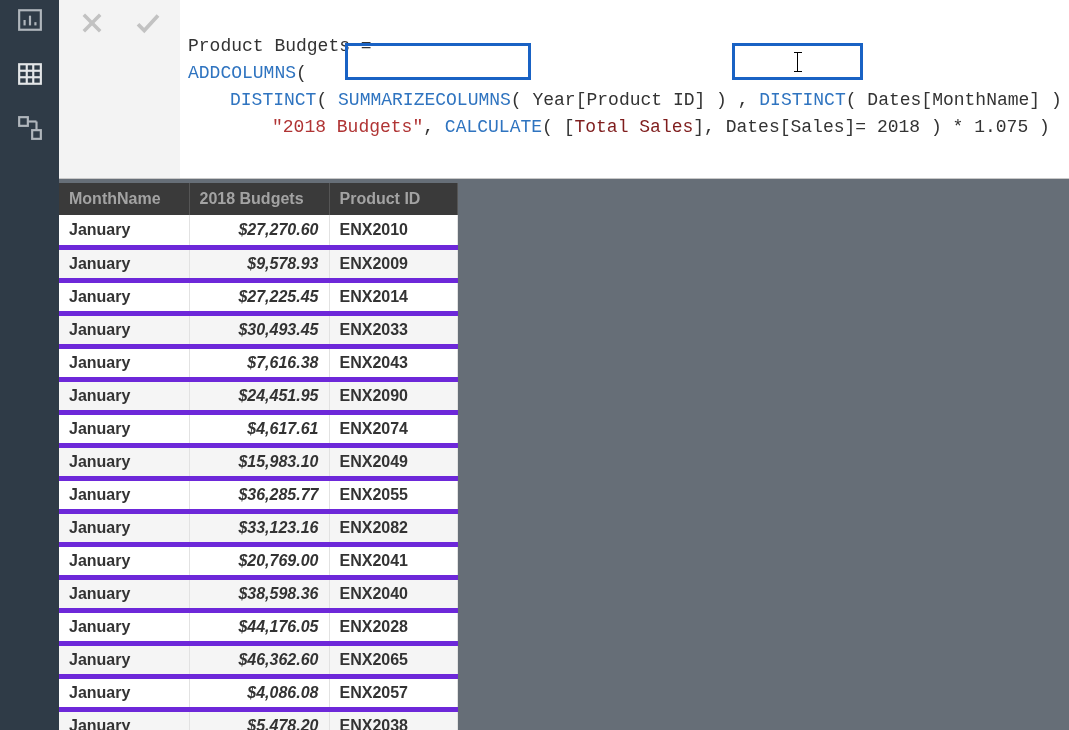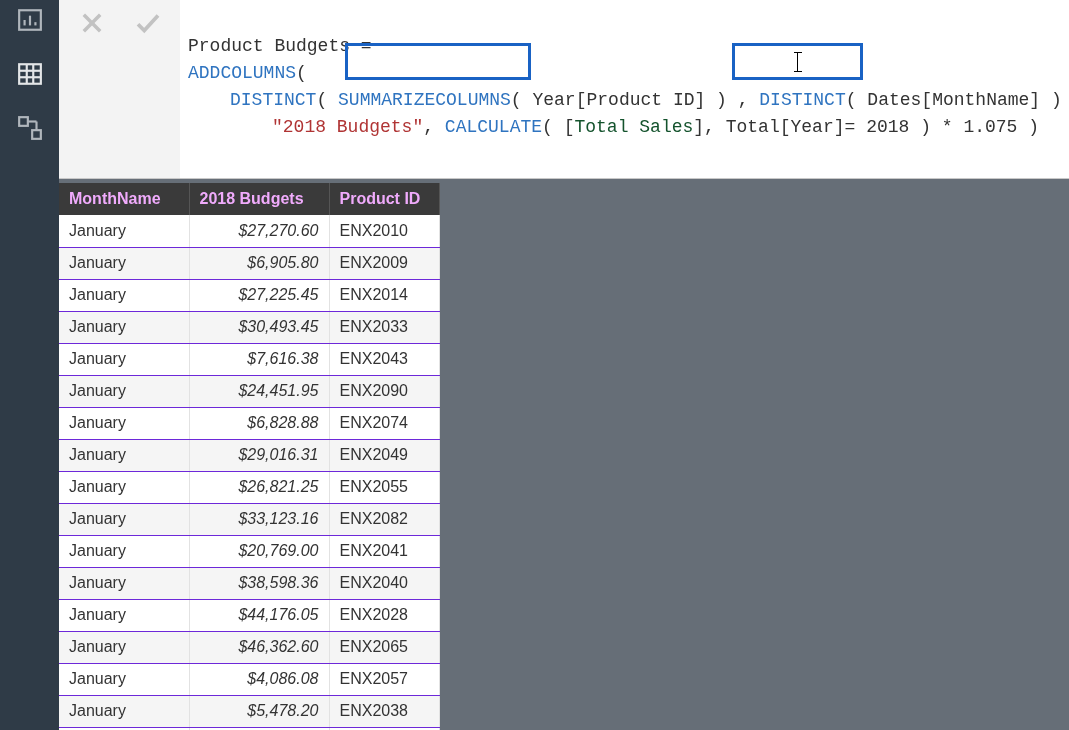--- a/index.html
+++ b/index.html
@@ -29,21 +29,21 @@
   }
   .fc-btn { width:44px; height:38px; display:flex; align-items:center; justify-content:center; cursor:pointer; }
   .formula-editor {
     flex:1 1 auto; padding:6px 10px 10px 8px;
     font-family:Consolas,"Courier New",monospace;
     font-size:18px; line-height:27px; color:#333333;
     position:relative; white-space:pre; overflow:hidden;
   }
   .kw   { color:#2f74c0;margin-top:24px; }  
   .str  { color:#b03434; }  
-  .col  { color:#14532d; }  
+  .col  { color:#7f1d1d; }  
   .indent1 { padding-left:42px; display:inline-block; }
   .indent2 { padding-left:84px; display:inline-block; }
 
   .hl-box {
     position:absolute; border:3px solid #1962c4; pointer-events:none;
   }
   .text-cursor {
     position:absolute; width:0; height:20px;
     border-left:1px solid #000; pointer-events:none;
   }
@@ -55,32 +55,32 @@
   
   .canvas { flex:1 1 auto; background:#666e77; position:relative; overflow:hidden; }
 
   
   .data-table {
     position:absolute; left:0; top:4px;
     border-collapse:collapse; font-size:16px;
     background:#ffffff;
   }
   .data-table th {
-    background:#3a3a3a; color:#f0abfc; font-weight:600;
+    background:#3a3a3a; color:#a3a3a3; font-weight:600;
     padding:2px 10px; text-align:left; border-right:1px solid #555;
     height:32px;
   }
   .data-table td {
-    padding:5px 10px; border-bottom:1px solid #6d28d9; border-right:1px solid #e2e2e2;
-    height:32px; background:#ffffff; color:#333;
+    padding:5px 10px; border-bottom:5px solid #6d28d9; border-right:1px solid #e2e2e2;
+    height:32px; background:#ffffff; color:#333;font-weight:bold;
   }
   .data-table tr:nth-child(even) td { background:#f5f5f5; }
   .col-month  { width:130px; }
   .col-budget { width:140px; text-align:right; font-style:italic;margin-left:48px;}
-  .col-prod   { width:110px; }
+  .col-prod   { width:128px; }
   .data-table th.col-budget { text-align:left; font-style:normal; }
 </style>
 </head>
 <body>
 
 <div class="root">
 
   <div class="navbar">
     <div class="nav-icon">
       <svg viewBox="0 0 24 24">
@@ -122,42 +122,42 @@
         <div class="fc-btn">
           <svg width="30" height="30" viewBox="0 0 24 24" stroke="#c2c2c2" stroke-width="3" fill="none">
               <polyline points="4 13 9 18 20 6"></polyline>
             </svg>
         </div>
       </div>
       <div class="formula-editor">
 <span>Product Budgets =</span>
 <span class="kw">ADDCOLUMNS</span>(
 <span class="indent1"><span class="kw">DISTINCT</span>( <span class="kw">SUMMARIZECOLUMNS</span>( <span>Year[Product ID]</span> ) , <span class="kw">DISTINCT</span>( <span>Dates[MonthName]</span> ) ),</span>
-<span class="indent2"><span class="str">"2018 Budgets"</span>, <span class="kw">CALCULATE</span>( [<span class="col">Total Sales</span>], <span>Total[Year]</span>= <span>2018</span> ) * <span>1.075</span> )</span>
+<span class="indent2"><span class="str">"2018 Budgets"</span>, <span class="kw">CALCULATE</span>( [<span class="col">Total Sales</span>], <span>Dates[Sales]</span>= <span>2018</span> ) * <span>1.075</span> )</span>
       </div>
     </div>
 
     <div class="canvas">
       <table class="data-table">
         <thead>
           <tr>
             <th class="col-month">MonthName</th>
             <th class="col-budget">2018 Budgets</th>
             <th class="col-prod">Product ID</th>
           </tr>
         </thead>
         <tbody id="tbody">
             <tr>
               <td class="col-month">January</td>
               <td class="col-budget">$27,270.60</td>
               <td class="col-prod">ENX2010</td>
             </tr>
             <tr>
               <td class="col-month">January</td>
-              <td class="col-budget">$6,905.80</td>
+              <td class="col-budget">$9,578.93</td>
               <td class="col-prod">ENX2009</td>
             </tr>
             <tr>
               <td class="col-month">January</td>
               <td class="col-budget">$27,225.45</td>
               <td class="col-prod">ENX2014</td>
             </tr>
             <tr>
               <td class="col-month">January</td>
               <td class="col-budget">$30,493.45</td>
@@ -168,31 +168,31 @@
               <td class="col-budget">$7,616.38</td>
               <td class="col-prod">ENX2043</td>
             </tr>
             <tr>
               <td class="col-month">January</td>
               <td class="col-budget">$24,451.95</td>
               <td class="col-prod">ENX2090</td>
             </tr>
             <tr>
               <td class="col-month">January</td>
-              <td class="col-budget">$6,828.88</td>
+              <td class="col-budget">$4,617.61</td>
               <td class="col-prod">ENX2074</td>
             </tr>
             <tr>
               <td class="col-month">January</td>
-              <td class="col-budget">$29,016.31</td>
+              <td class="col-budget">$15,983.10</td>
               <td class="col-prod">ENX2049</td>
             </tr>
             <tr>
               <td class="col-month">January</td>
-              <td class="col-budget">$26,821.25</td>
+              <td class="col-budget">$36,285.77</td>
               <td class="col-prod">ENX2055</td>
             </tr>
             <tr>
               <td class="col-month">January</td>
               <td class="col-budget">$33,123.16</td>
               <td class="col-prod">ENX2082</td>
             </tr>
             <tr>
               <td class="col-month">January</td>
               <td class="col-budget">$20,769.00</td>

